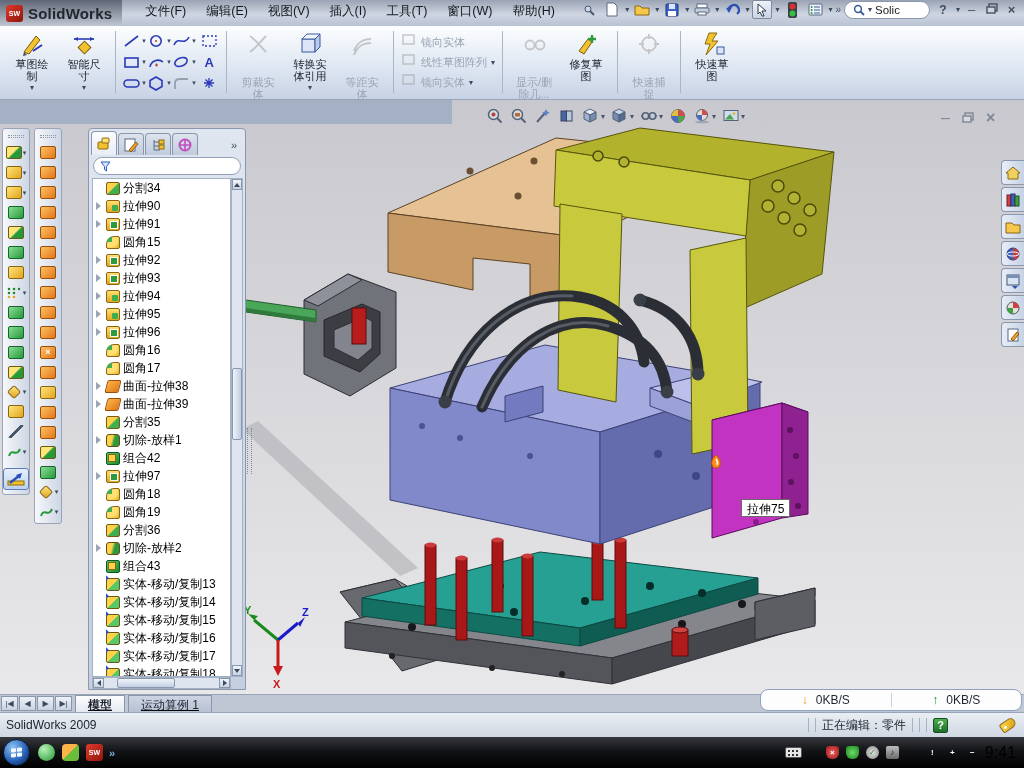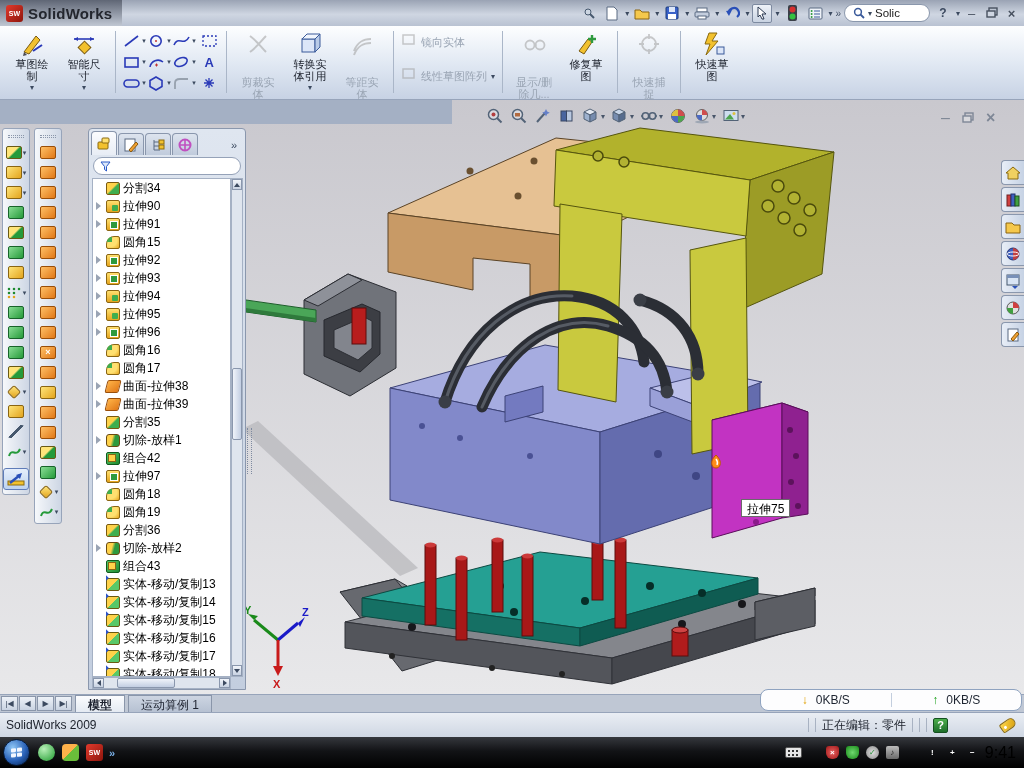--- a/index.html
+++ b/index.html
@@ -2,21 +2,21 @@
 <html><head>
 <meta charset="utf-8">
 <style>
   html,body{margin:0;padding:0;background:#444;}
   *{box-sizing:border-box;}
   body{font-family:"Liberation Sans","DejaVu Sans",sans-serif;}
   #root{position:relative;width:1024px;height:768px;overflow:hidden;background:#d4d3d8;}
 
   
   #titlebar{position:absolute;left:0;top:0;width:1024px;height:26px;
-    background:linear-gradient(180deg,#9aa3b4,#cfd6e2 55%,#b9c2d2);display:flex;align-items:center;}
+    background:linear-gradient(180deg,#9aa3b4,#cfd6e2 55%,#b9c2d2);display:flex;align-items:flex-start;}
   #logo{display:flex;align-items:center;gap:5px;padding:0 10px 0 6px;height:100%;
     background:linear-gradient(180deg,#5f6675,#c0c7d3);}
   #logo .cube{width:17px;height:17px;border-radius:3px;background:linear-gradient(135deg,#e23a2c,#8e150c);
     color:#fff;font-size:7px;font-weight:bold;display:flex;align-items:center;justify-content:center;}
   #logo .lg{font-size:15px;font-weight:bold;color:#23262e;letter-spacing:.2px;}
   #menus{display:flex;align-items:center;gap:2px;padding-left:14px;}
   .menu-item{font-size:12.5px;color:#15181f;padding:3px 9px;border-radius:2px;cursor:default;}
   #titletools{margin-left:auto;display:flex;align-items:center;gap:3px;padding-right:4px;}
   .tt{width:20px;height:19px;display:flex;align-items:center;justify-content:center;border-radius:2px;}
   .tt.box{border:1px solid #7d8aa0;background:linear-gradient(#eef2f8,#c9d3e2);}
@@ -32,21 +32,21 @@
   #ds-watermark{position:absolute;right:18px;top:-8px;font-size:64px;font-style:italic;font-weight:bold;
     color:#c7ced9;font-family:"Liberation Serif",serif;}
   #cmdgroups{position:relative;display:flex;align-items:flex-start;height:100%;padding:3px 4px 0 6px;}
   .cmdsep{width:1px;height:62px;background:#aab6c8;margin:2px 5px;}
   .bigbtn{width:52px;display:flex;flex-direction:column;align-items:center;gap:1px;padding-top:2px;}
   .bigbtn .lbl{font-size:11px;line-height:12px;color:#1c212c;text-align:center;}
   .bigbtn.dis .lbl{color:#9aa5b4;margin-top:18px;}
   .bigbtn.dis svg{filter:grayscale(1) opacity(.55);}
   .grid3{display:grid;grid-template-columns:repeat(4,25px);grid-auto-rows:21px;margin-top:1px;}
   .gcell{display:flex;align-items:center;justify-content:center;gap:1px;}
-  .stackcol{display:flex;flex-direction:column;gap:16px;padding-top:4px;justify-content:center;}
+  .stackcol{display:flex;flex-direction:column;gap:2px;padding-top:4px;justify-content:center;}
   .stackbtn{display:flex;align-items:center;gap:4px;height:18px;padding:0 2px;}
   .stackbtn .lbl{font-size:11px;color:#9aa5b4;white-space:nowrap;}
   .stackbtn .sic{filter:grayscale(1) opacity(.55);}
 
   
   #tabstrip{position:absolute;left:0;top:100px;height:24px;display:flex;align-items:flex-end;z-index:6;}
   #tabstrip-bg{position:absolute;left:0;top:100px;width:452px;height:24px;background:#a4b0c4;z-index:5;}
   .rtab{font-size:12px;color:#1e2330;background:linear-gradient(#d7dde8,#bcc6d6);
     border:1px solid #8795ad;border-bottom:none;border-radius:3px 3px 0 0;
     padding:3px 14px 4px;margin-right:2px;}
@@ -230,20 +230,29 @@
 </head>
 <body>
 
 <div id="root">
 
   <div id="titlebar">
     <div id="logo">
       <div class="cube">SW</div>
       <div class="lg">SolidWorks</div>
     </div>
+    <div id="menus">
+        <div class="menu-item">文件(F)</div>
+        <div class="menu-item">编辑(E)</div>
+        <div class="menu-item">视图(V)</div>
+        <div class="menu-item">插入(I)</div>
+        <div class="menu-item">工具(T)</div>
+        <div class="menu-item">窗口(W)</div>
+        <div class="menu-item">帮助(H)</div>
+      </div>
     <div id="titletools">
       <div class="tt">
         <svg width="14" height="14">
             <circle cx="6" cy="6" r="3" fill="#cdd6e2" stroke="#46586e"></circle>
             <line x1="8" y1="8" x2="12" y2="12" stroke="#46586e" stroke-width="2"></line>
           </svg>
       </div>
       <div class="tt">
         <svg width="14" height="15">
             <path d="M2,1 h7 l3,3 v10 h-10 z" fill="#fff" stroke="#5a6a82"></path>
@@ -1140,21 +1149,21 @@
         </svg>
     </div>
     <div id="part-tooltip">拉伸75</div>
   </div>
 
   <div id="modeltabs">
     <div class="navbtn">|◀</div>
     <div class="navbtn">◀</div>
     <div class="navbtn">▶</div>
     <div class="navbtn">▶|</div>
-    <div id="mtabs" style="display:flex;">
+    <div id="mtabs" style="display:flex;text-decoration:underline;">
         <div class="mtab active">模型</div>
         <div class="mtab">运动算例 1</div>
       </div>
   </div>
 
   <div id="netmon">
     <div class="seg">
       <span class="arr-down">↓</span>
       <span>0KB/S</span>
     </div>

